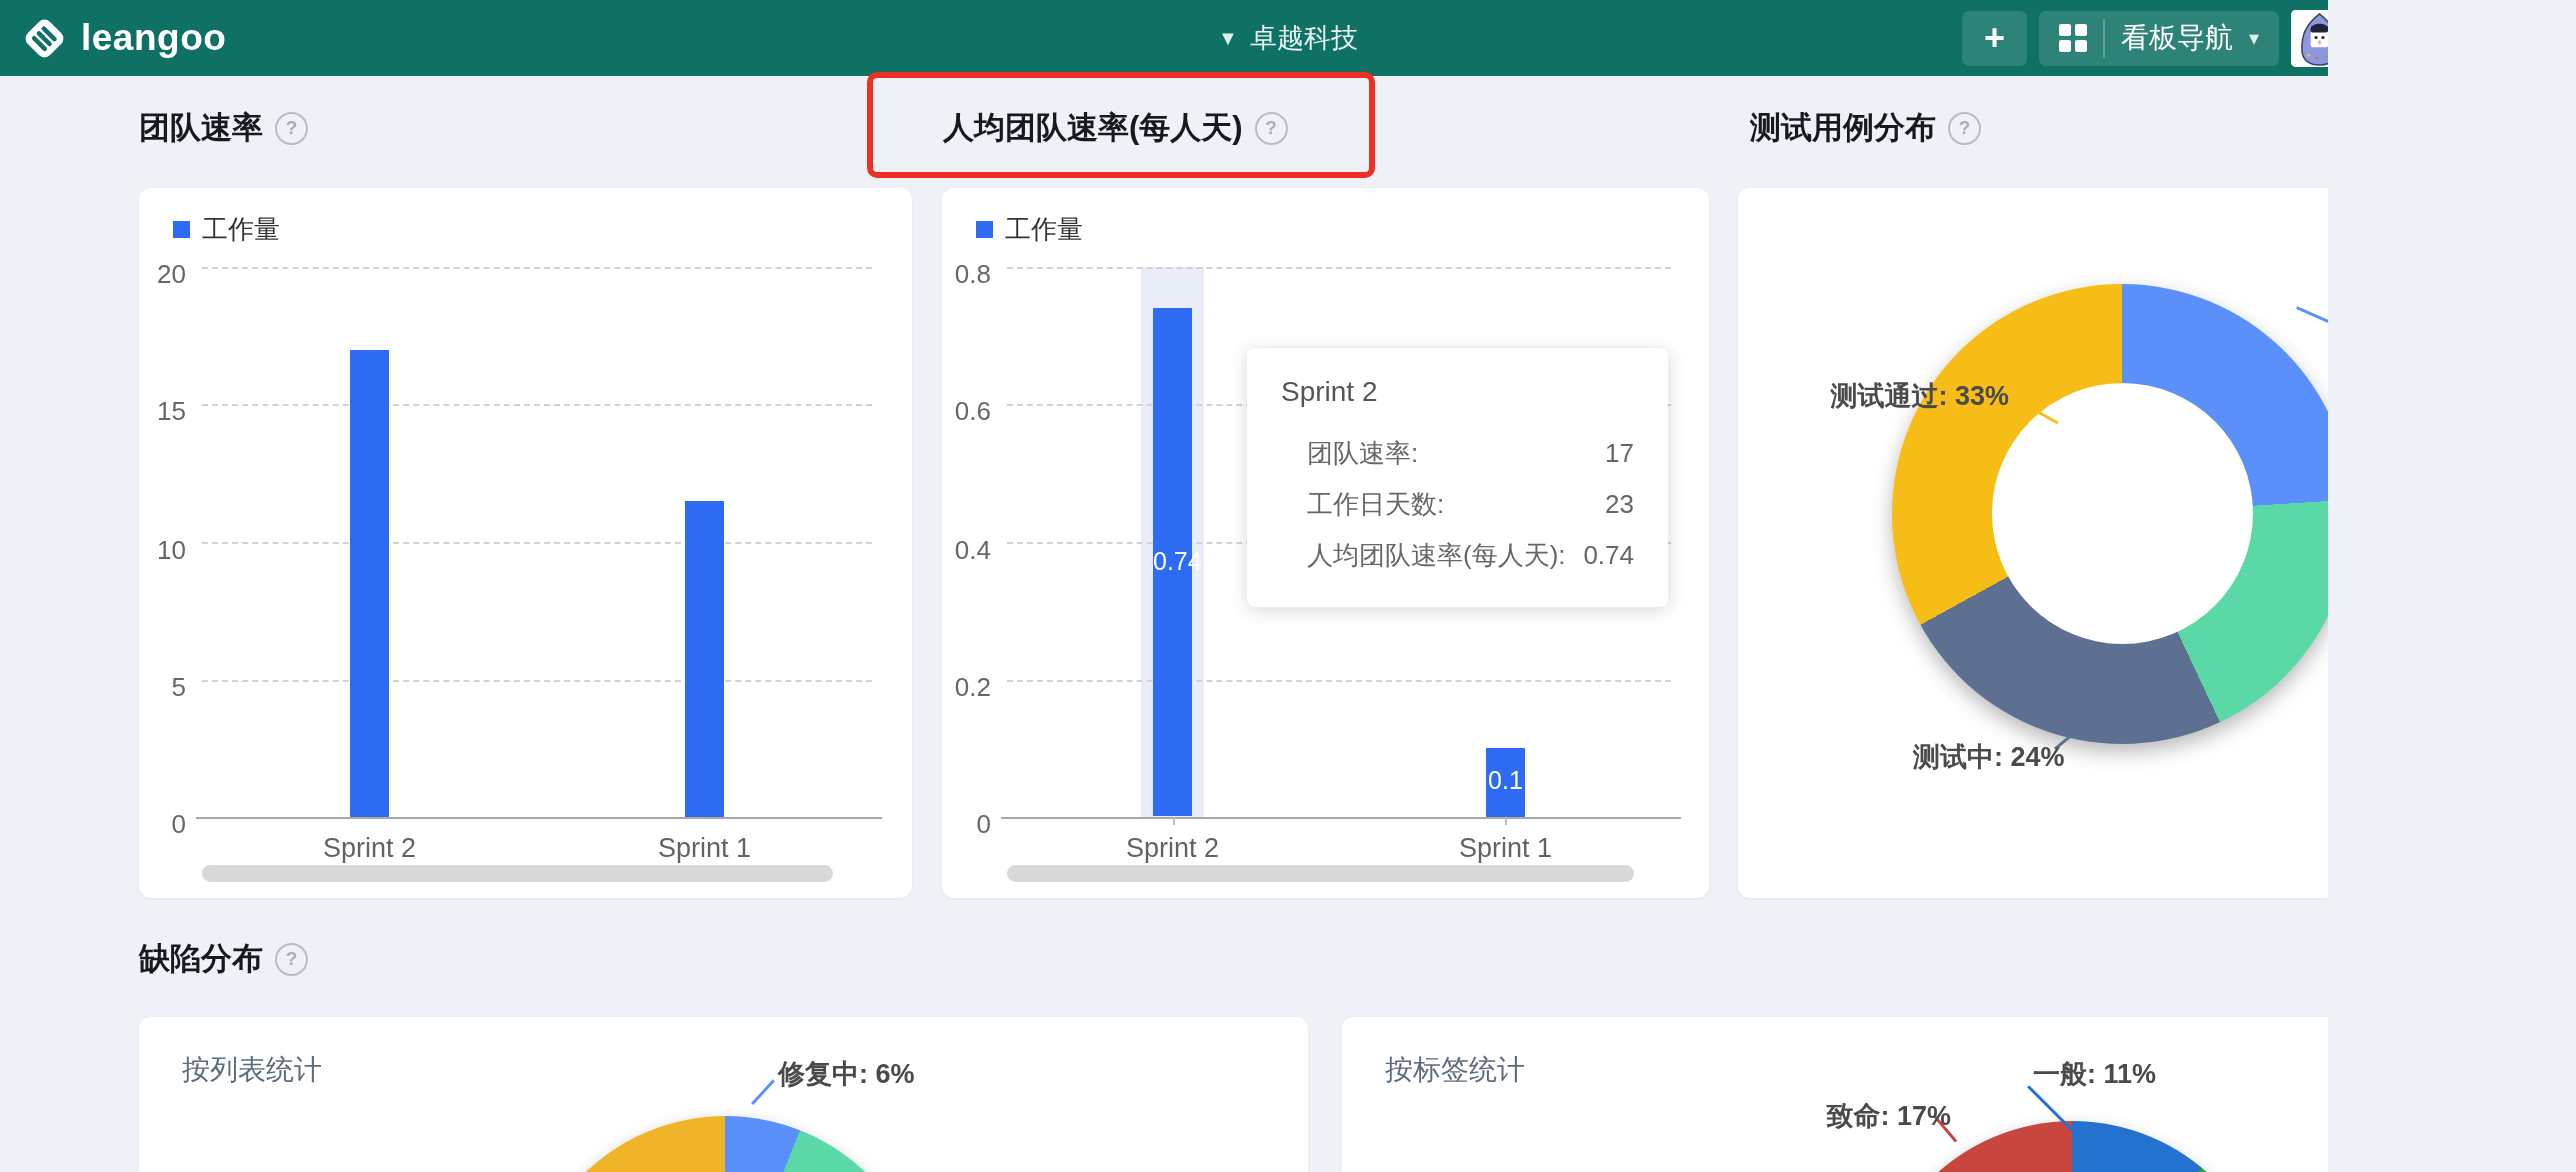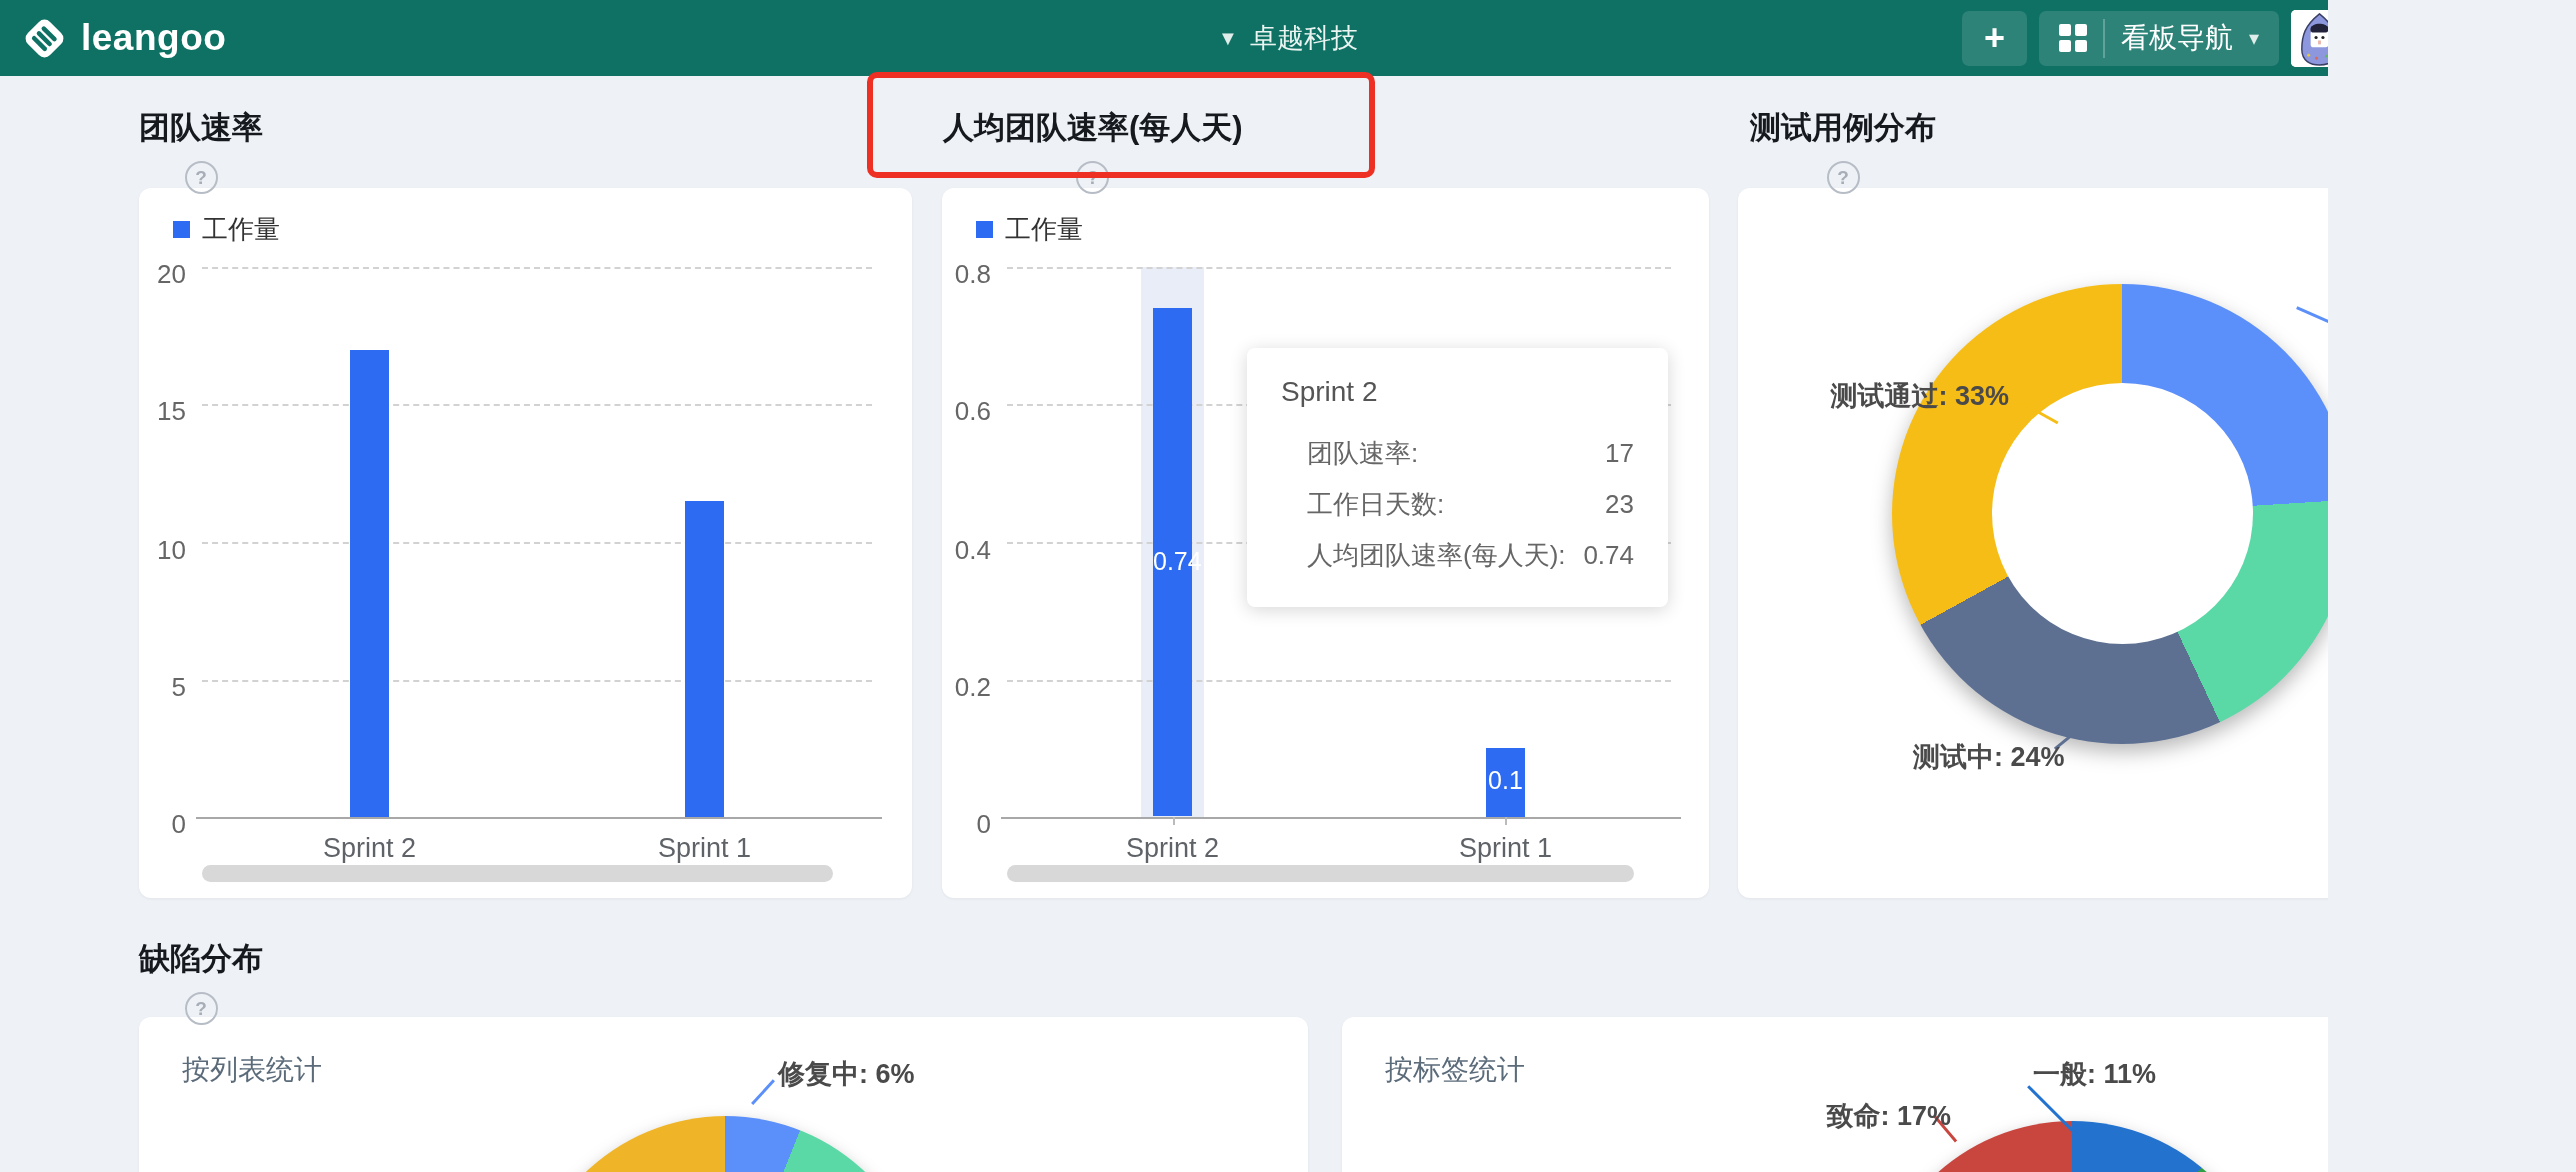--- a/index.html
+++ b/index.html
@@ -19,21 +19,21 @@
   .btn-boards{padding:0 20px;gap:16px;font-size:28px;}
   .btn-boards .divider{width:2px;height:39px;background:rgba(255,255,255,.25);}
   .grid-icon{display:grid;grid-template-columns:12px 12px;grid-template-rows:12px 12px;gap:4px;}
   .grid-icon span{background:#fff;border-radius:2px;}
   .user{display:flex;align-items:center;gap:16px;}
   .avatar{width:57px;height:57px;border-radius:5px;background:#fff;overflow:hidden;}
   .user-name{color:#fff;font-size:30px;}
   .btn-help{width:63px;font-weight:700;font-size:32px;}
 
   
-  .sec-title{display:flex;align-items:center;gap:12px;font-size:31px;font-weight:700;color:#16191d;z-index:5;flex-direction:column;}
+  .sec-title{display:flex;align-items:center;gap:12px;font-size:31px;font-weight:700;color:#16191d;z-index:5;}
   .q-icon{width:29px;height:29px;border:2px solid #b7bdc6;border-radius:50%;color:#a7aeb8;font-size:19px;font-weight:700;display:flex;align-items:center;justify-content:center;flex:0 0 auto;}
 
   
   .card{background:#fff;border-radius:12px;box-shadow:0 1px 3px rgba(30,40,60,.06);position:absolute;overflow:hidden;}
   .legend{position:absolute;left:34px;top:24px;display:flex;align-items:center;gap:12px;font-size:26px;color:#333;}
   .legend .sq{width:17px;height:17px;background:#2d6bf2;}
 
   
   .plot{position:absolute;}
   .tickline{position:absolute;left:0;right:0;border-top:2px dashed #d2d2d2;}

